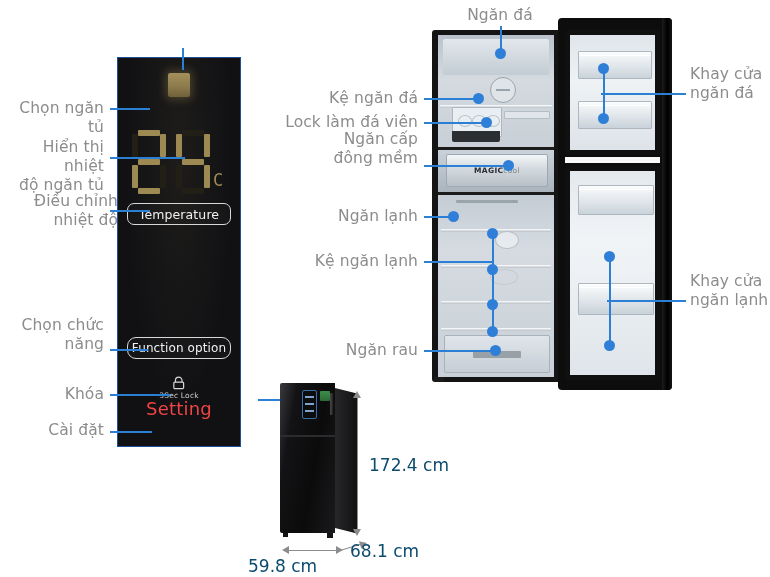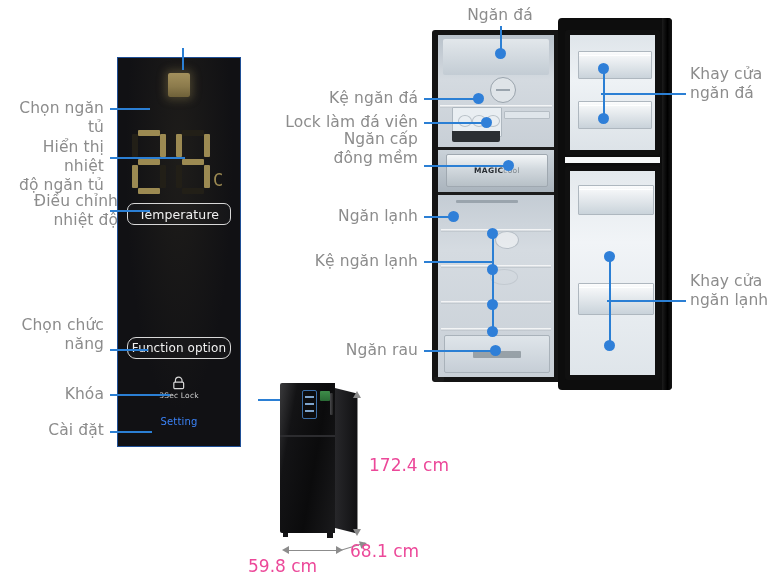--- a/index.html
+++ b/index.html
@@ -89,22 +89,22 @@
     color:#9c8a52;font-size:17px;line-height:17px;
     font-family:"DejaVu Sans Mono","Liberation Mono",monospace;
   }
   #lockWrap{
     position:absolute;left:50%;top:318px;transform:translateX(-50%);
     text-align:center;color:#cfcfcf;
   }
   #lockIcon{display:block;margin:0 auto 1px;}
   #lockLabel{font-size:7.5px;color:#d2d2d2;letter-spacing:.2px;}
   #settingTxt{
-    position:absolute;left:50%;top:358px;transform:translateX(-50%);
-    color:#3b82f6;font-size:10px;letter-spacing:.2px;
+    position:absolute;left:50%;top:340px;transform:translateX(-50%);
+    color:#ef4444;font-size:18px;letter-spacing:.2px;
   }
 
   
   #fridge{position:absolute;left:432px;top:30px;width:240px;height:352px;}
   #cabinet{
     position:absolute;left:0;top:0;width:126px;height:352px;
     background:#141414;border-radius:3px 0 0 3px;
   }
   #cabInner{
     position:absolute;left:6px;top:5px;width:116px;height:342px;
@@ -264,21 +264,21 @@
 
   
   .dimline{position:absolute;background:#8c8c8c;}
   .dimline.v{width:1px;}
   .dimline.h{height:1px;}
   .arrowhead{position:absolute;width:0;height:0;}
   .ah-up{border-left:4px solid transparent;border-right:4px solid transparent;border-bottom:7px solid #8c8c8c;}
   .ah-down{border-left:4px solid transparent;border-right:4px solid transparent;border-top:7px solid #8c8c8c;}
   .ah-left{border-top:4px solid transparent;border-bottom:4px solid transparent;border-right:7px solid #8c8c8c;}
   .ah-right{border-top:4px solid transparent;border-bottom:4px solid transparent;border-left:7px solid #8c8c8c;}
-  .dimtxt{position:absolute;color:#ec4899;font-size:17px;white-space:nowrap;}
+  .dimtxt{position:absolute;color:#0c4a6e;font-size:17px;white-space:nowrap;}
   .diag{position:absolute;height:1px;background:#8c8c8c;transform-origin:left center;}
 </style>
 </head>
 <body>
 
 <div id="stage">
 
   <div id="panel">
     <div class="pglow"></div>
 

